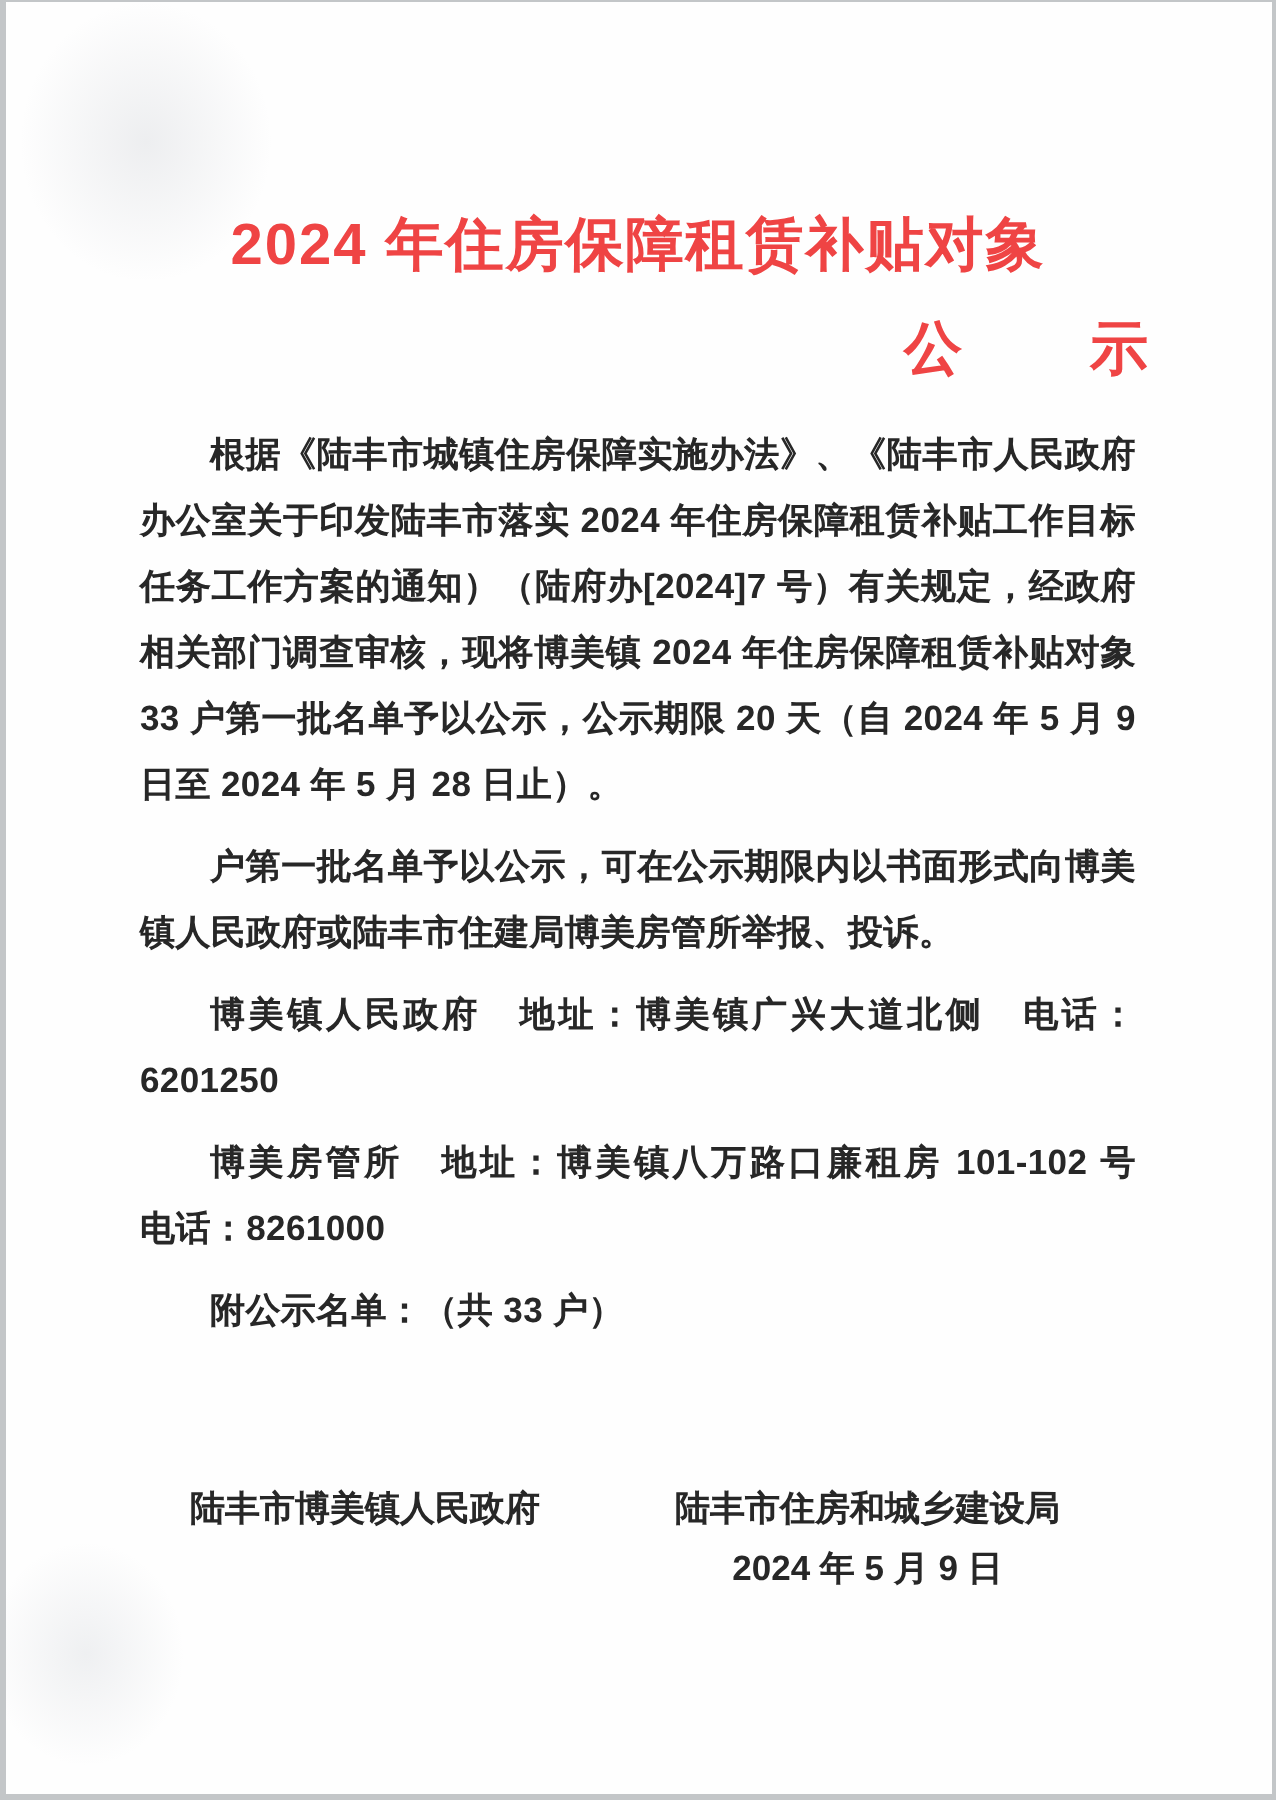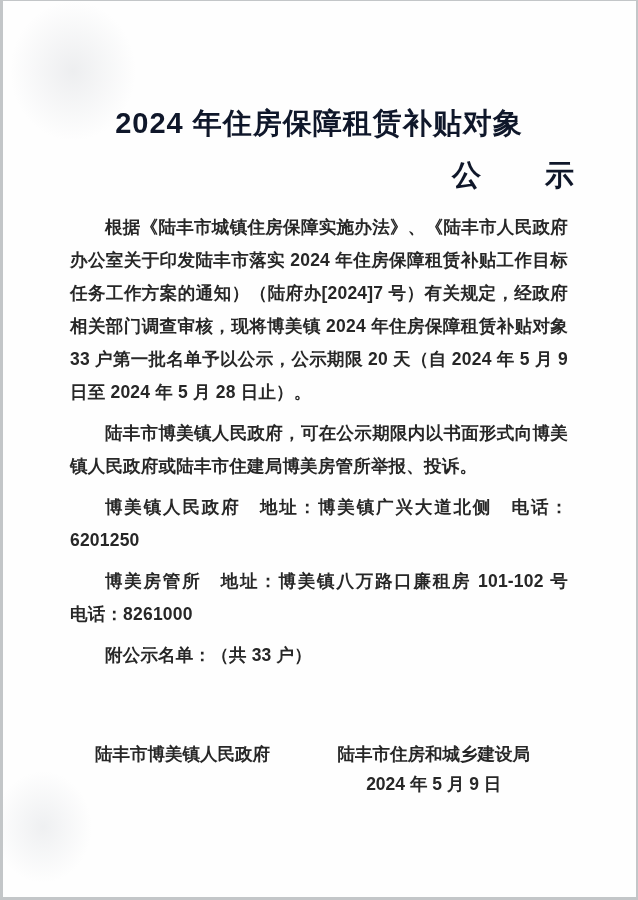--- a/index.html
+++ b/index.html
@@ -48,21 +48,21 @@
   .doc {
     position: relative;
     padding: 0 60px 0 59px;
     color: #262626;
   }
   .title {
     text-align: center;
     font-size: 29px;
     line-height: 36px;
     font-weight: bold;
-    color: #0f172a;
+    color: #ef4444;
     letter-spacing: 1px;
     margin: 0;
   }
   .title-1 { margin-top: 104px; }
   .title-2 { margin-top: 16px; letter-spacing: 2px; text-align: right; }
   .body-text {
     margin-top: 18px;
   }
   .body-text p {
     margin: 8px;
@@ -94,21 +94,21 @@
 
 <div class="scan-page">
   <div class="doc">
 
     <h1 class="title title-1">2024 年住房保障租赁补贴对象</h1>
 
     <h1 class="title title-2">公　　示</h1>
 
     <div class="body-text">
       <p>根据《陆丰市城镇住房保障实施办法》、《陆丰市人民政府办公室关于印发陆丰市落实 2024 年住房保障租赁补贴工作目标任务工作方案的通知）（陆府办[2024]7 号）有关规定，经政府相关部门调查审核，现将博美镇 2024 年住房保障租赁补贴对象 33 户第一批名单予以公示，公示期限 20 天（自 2024 年 5 月 9 日至 2024 年 5 月 28 日止）。</p>
-      <p>陆丰市博美镇人民政府，可在公示期限内以书面形式向博美镇人民政府或陆丰市住建局博美房管所举报、投诉。</p>
+      <p>户第一批名单予以公示，可在公示期限内以书面形式向博美镇人民政府或陆丰市住建局博美房管所举报、投诉。</p>
       <p>博美镇人民政府　地址：博美镇广兴大道北侧　电话：6201250</p>
       <p>博美房管所　地址：博美镇八万路口廉租房 101-102 号　电话：8261000</p>
       <p class="attach">附公示名单：（共 33 户）</p>
     </div>
 
     <div class="doc-footer">
       <div>陆丰市博美镇人民政府</div>
       <div class="footer-right">
         <div>陆丰市住房和城乡建设局</div>
         <div>2024 年 5 月 9 日</div>

